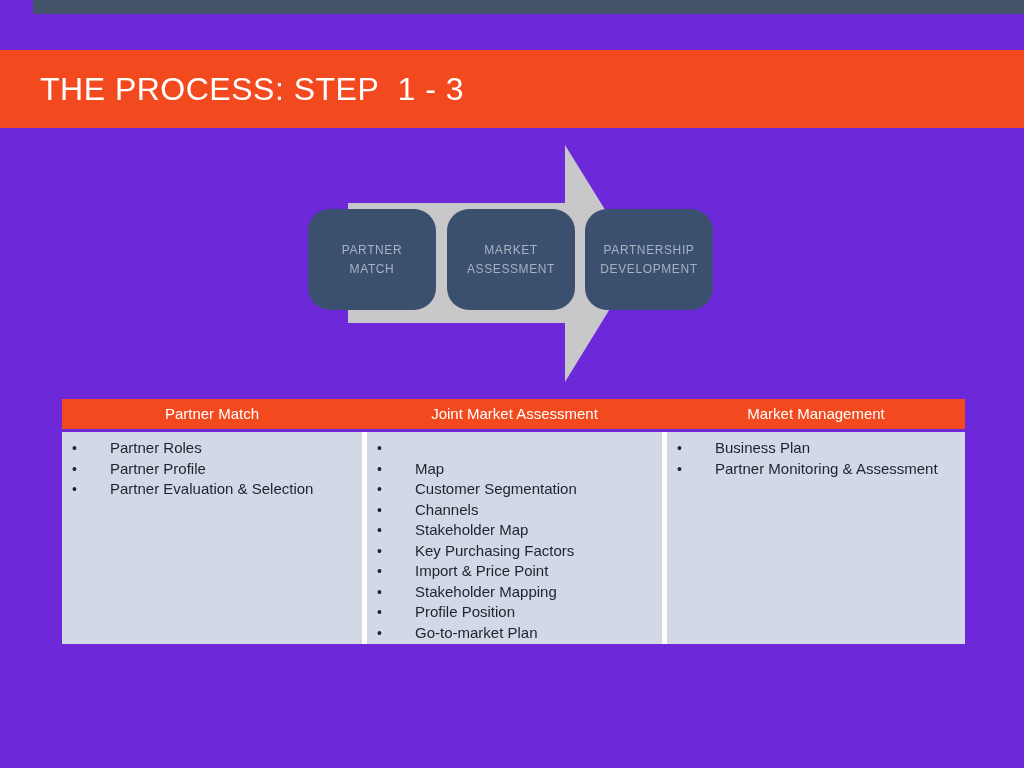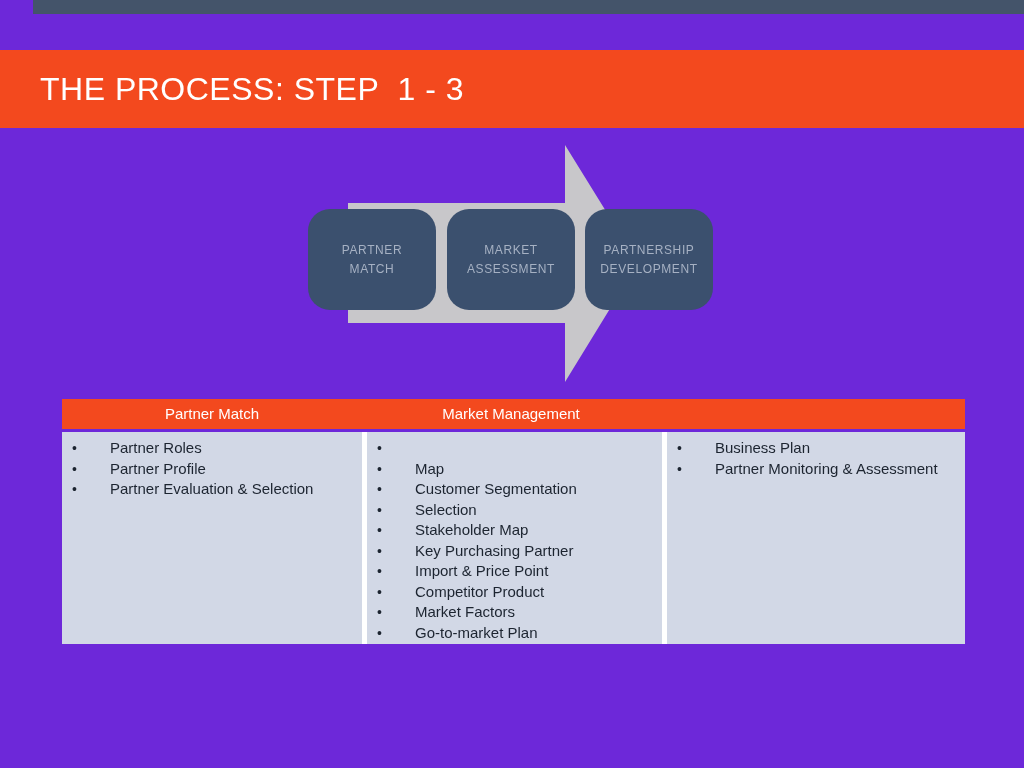--- a/index.html
+++ b/index.html
@@ -145,20 +145,21 @@
   </div>
   <div class="step-box b2">
     <div class="step-label">MARKET ASSESSMENT</div>
   </div>
   <div class="step-box b3">
     <div class="step-label">PARTNERSHIP DEVELOPMENT</div>
   </div>
 
   <div class="table-header">
     <div class="hcell c1">Partner Match</div>
+    <div class="hcell c2">Joint Market Assessment</div>
     <div class="hcell c3">Market Management</div>
   </div>
 
   <div class="table-body">
     <div class="tcol c1">
 
         <div class="item">
           <span class="bullet">•</span>
           <span class="itext">Partner Roles</span>
         </div>
@@ -184,46 +185,46 @@
           <span class="itext">Map</span>
         </div>
 
         <div class="item">
           <span class="bullet">•</span>
           <span class="itext">Customer Segmentation</span>
         </div>
 
         <div class="item">
           <span class="bullet">•</span>
-          <span class="itext">Selection</span>
+          <span class="itext">Channels</span>
         </div>
 
         <div class="item">
           <span class="bullet">•</span>
           <span class="itext">Stakeholder Map</span>
         </div>
 
         <div class="item">
           <span class="bullet">•</span>
-          <span class="itext">Key Purchasing Partner</span>
+          <span class="itext">Key Purchasing Factors</span>
         </div>
 
         <div class="item">
           <span class="bullet">•</span>
           <span class="itext">Import &amp; Price Point</span>
         </div>
 
         <div class="item">
           <span class="bullet">•</span>
-          <span class="itext">Competitor Product</span>
-        </div>
-
-        <div class="item">
-          <span class="bullet">•</span>
-          <span class="itext">Market Factors</span>
+          <span class="itext">Stakeholder Mapping</span>
+        </div>
+
+        <div class="item">
+          <span class="bullet">•</span>
+          <span class="itext">Profile Position</span>
         </div>
 
         <div class="item">
           <span class="bullet">•</span>
           <span class="itext">Go-to-market Plan</span>
         </div>
       </div>
     <div class="tcol c3">
 
         <div class="item">

